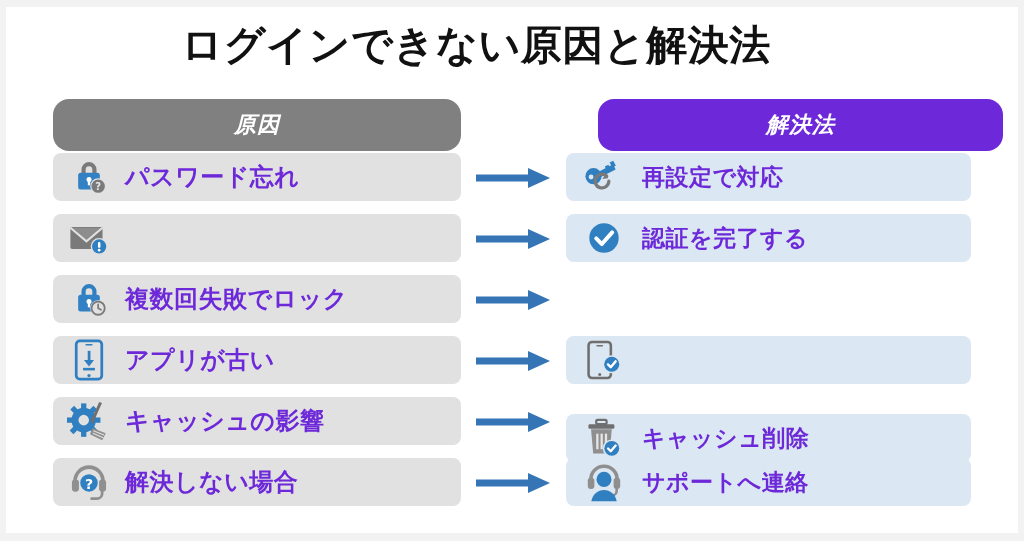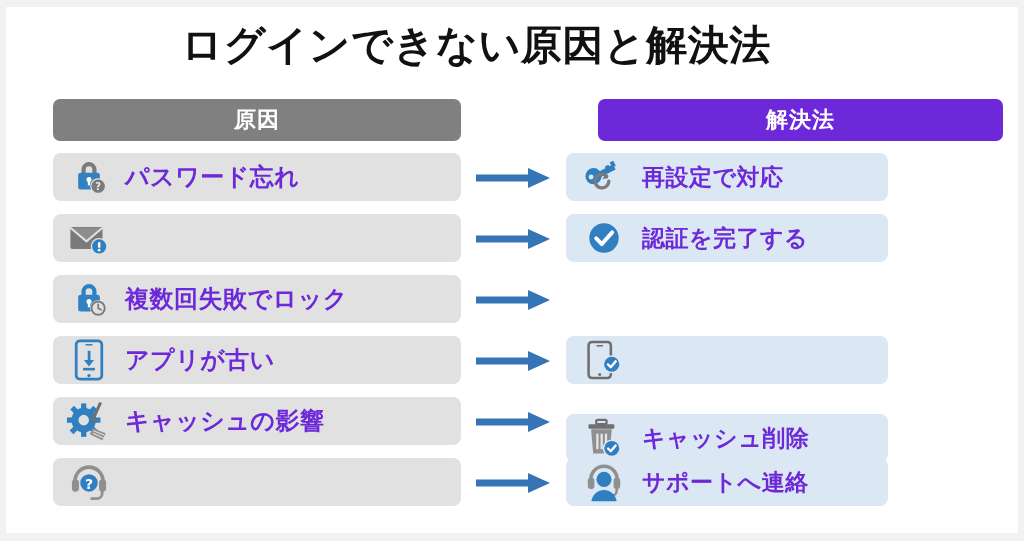--- a/index.html
+++ b/index.html
@@ -39,49 +39,50 @@
     line-height: 1.15;
     font-weight: 700;
     color: #111111;
     letter-spacing: 0.5px;
     white-space: nowrap;
     font-family: Liberation Serif, serif;
   }
 
   .col-header {
     position: absolute;
-    height: 42px;
-    border-radius: 7px;
+    height: 52px;
+    border-radius: 16px;
     display: flex;
     align-items: center;
     justify-content: center;
     font-size: 22px;
     font-weight: 700;
     color: #ffffff;
     letter-spacing: 1px;
+    font-style: italic;
   }
   .col-header.cause    { left: 53px;  top: 99px; width: 408px; background: #808080; }
   .col-header.solution { left: 598px; top: 99px; width: 405px; background: #6d28d9; }
 
   .row {
     position: absolute;
     height: 48px;
     border-radius: 8px;
     display: flex;
     align-items: center;
     box-sizing: border-box;
   }
   .row.cause {
     left: 53px;
     width: 408px;
     background: #e1e1e1;
   }
   .row.solution {
     left: 566px;
-    width: 322px;
+    width: 405px;
     background: #dbe7f2;
   }
   .row .icon-slot {
     width: 72px;
     min-width: 72px;
     height: 46px;
     display: flex;
     align-items: center;
     justify-content: center;
   }
@@ -279,20 +280,21 @@
       <svg width="42" height="42" viewBox="0 0 48 48">
         <path d="M8 28v-5a16 16 0 0 1 32 0v5" fill="none" stroke="#8f8f8f" stroke-width="4.2" stroke-linecap="round"></path>
         <rect x="4.5" y="21" width="8" height="14" rx="3.6" fill="#8f8f8f"></rect>
         <rect x="35.5" y="21" width="8" height="14" rx="3.6" fill="#8f8f8f"></rect>
         <path d="M39 35v2a6 6 0 0 1-6 6h-6" fill="none" stroke="#8f8f8f" stroke-width="3.2" stroke-linecap="round"></path>
         <circle cx="24" cy="25" r="11.5" fill="#e1e1e1"></circle>
         <circle cx="24" cy="25" r="10" fill="#2f7fc1"></circle>
         <text x="24" y="31.5" font-size="16" font-weight="700" fill="#ffffff" text-anchor="middle" font-family="DejaVu Sans, sans-serif">?</text>
       </svg>
     </span>
+    <span class="row-label">解決しない場合</span>
   </div>
   <svg class="arrow" style="top:470px" viewBox="0 0 80 26">
     <rect x="0" y="9.5" width="56" height="7" fill="#3575b5"></rect>
     <path d="M52 3 L74 13 L52 23 Z" fill="#3575b5"></path>
   </svg>
   <div class="row solution" style="top:458px">
     <span class="icon-slot">
       <svg width="42" height="42" viewBox="0 0 48 48">
         <path d="M9 26v-5a15 15 0 0 1 30 0v5" fill="none" stroke="#8f8f8f" stroke-width="4" stroke-linecap="round"></path>
         <rect x="5.5" y="19" width="7.5" height="13" rx="3.4" fill="#8f8f8f"></rect>

